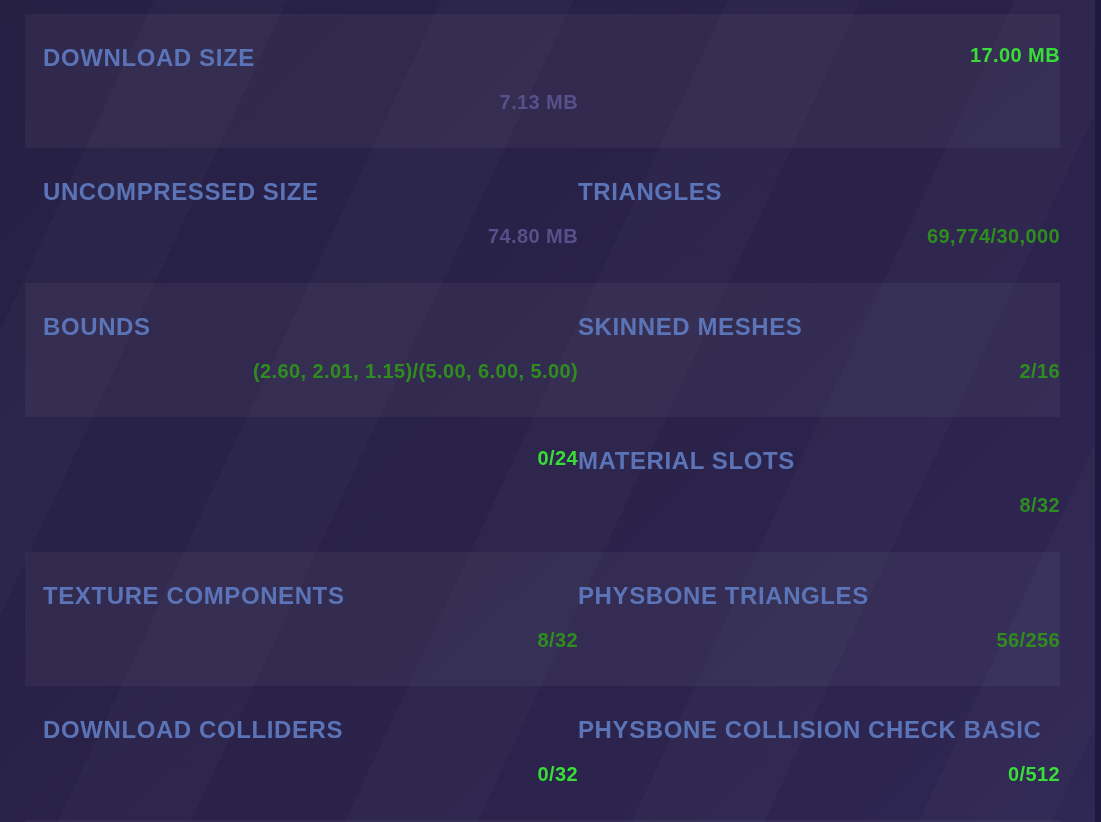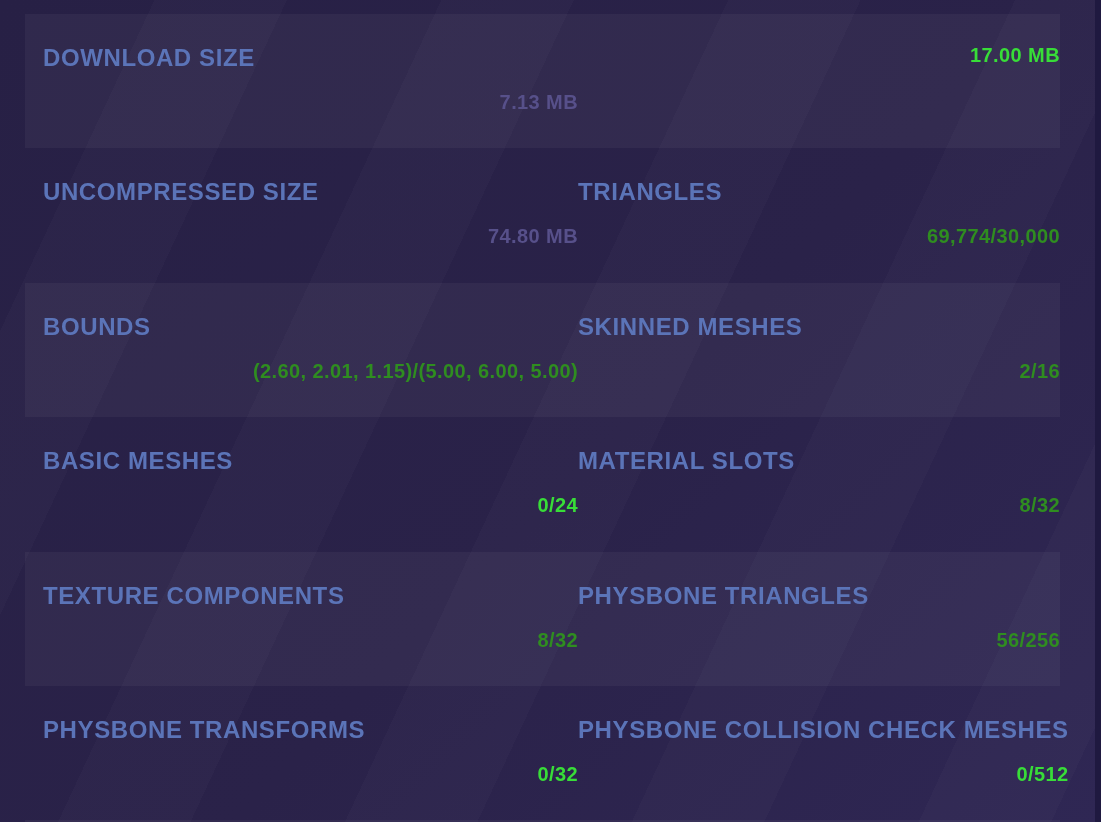--- a/index.html
+++ b/index.html
@@ -87,21 +87,20 @@
       <div class="value good">(2.60, 2.01, 1.15)/(5.00, 6.00, 5.00)</div>
     </div>
     <div class="cell">
       <div class="label">SKINNED MESHES</div>
       <div class="value good">2/16</div>
     </div>
   </div>
 
   <div class="row">
     <div class="cell">
-      <div class="label">BASIC MESHES</div>
       <div class="value excellent">0/24</div>
     </div>
     <div class="cell">
       <div class="label">MATERIAL SLOTS</div>
       <div class="value good">8/32</div>
     </div>
   </div>
 
   <div class="row striped">
     <div class="cell">
@@ -109,25 +108,25 @@
       <div class="value good">8/32</div>
     </div>
     <div class="cell">
       <div class="label">PHYSBONE TRIANGLES</div>
       <div class="value good">56/256</div>
     </div>
   </div>
 
   <div class="row">
     <div class="cell">
-      <div class="label">PHYSBONE TRANSFORMS</div>
+      <div class="label">DOWNLOAD COLLIDERS</div>
       <div class="value excellent">0/32</div>
     </div>
     <div class="cell">
-      <div class="label">PHYSBONE COLLISION CHECK MESHES</div>
+      <div class="label">PHYSBONE COLLISION CHECK BASIC</div>
       <div class="value excellent">0/512</div>
     </div>
   </div>
 
   <div class="row striped"></div>
 
 </div>
 
 <div class="scroll-strip"></div>
 

